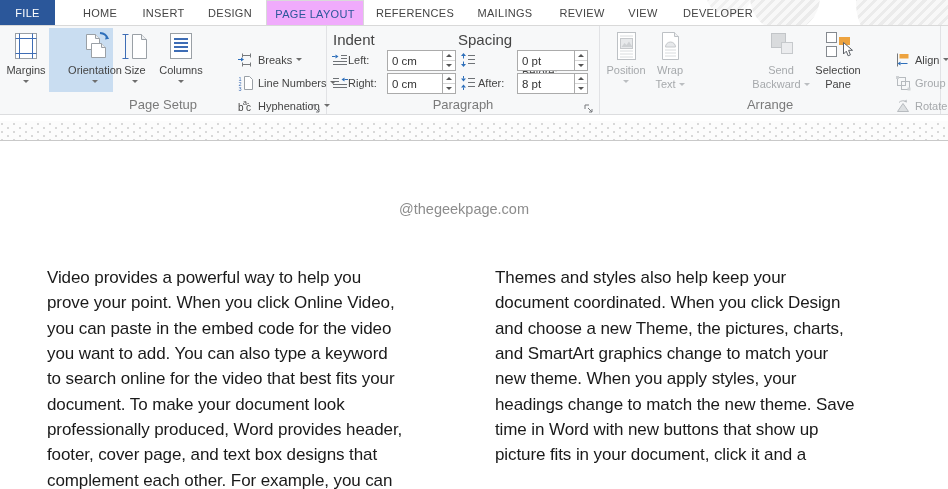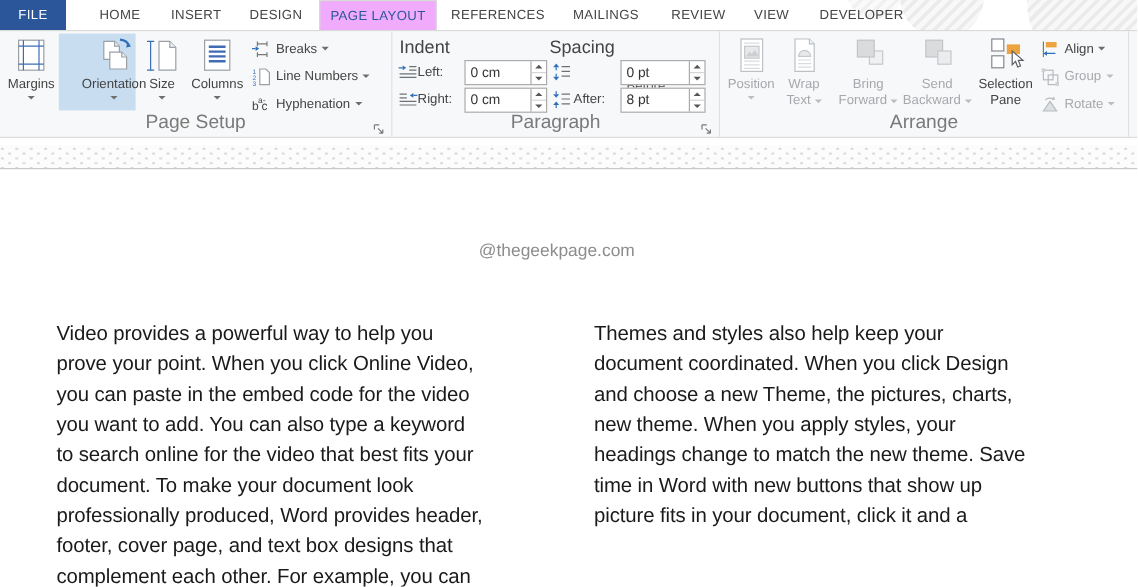--- a/index.html
+++ b/index.html
@@ -36,39 +36,39 @@
   .ribbon {
     position:absolute; top:26px; left:0; right:0; height:89px;
     background:#F7F8F9; border-bottom:1px solid #DCDDDF; z-index:4;
   }
   .rgroup { position:absolute; top:0; height:100%; border-right:1px solid #E1E2E5; }
   .g-pagesetup { left:0; width:327px; }
   .g-paragraph { left:327px; width:273px; }
   .g-arrange  { left:600px; width:341px; }
   .grouplabel {
     position:absolute; bottom:2px; left:0; right:0; text-align:center;
-    font-size:16px; color:#7A7A7A;
+    font-size:13px; color:#7A7A7A;
   }
   .launcher { position:absolute; bottom:4px; right:5px; width:10px; height:10px; cursor:pointer; }
 
   .bigbtn {
     position:absolute; top:2px; height:64px; display:flex; flex-direction:column;
     align-items:center; cursor:pointer; border-radius:0;
   }
   .bigbtn .ic { margin-top:2px; height:32px; display:flex; align-items:center; justify-content:center; }
   .bigbtn .lbl { font-size:11px; color:#444; margin-top:2px; line-height:12px; white-space:nowrap; }
   .bigbtn .lblrow { display:flex; align-items:center; gap:3px; }
   .bigbtn.sel { background:#C9DDF1;padding-left:28px; }
   .bigbtn.disabled .lbl { color:#A6A9AC; }
   .chv { width:0; height:0; border-left:3px solid transparent; border-right:3px solid transparent;
          border-top:3px solid #6E6E6E; display:inline-block; }
   .chv.mt { margin-top:4px; }
   .disabled .chv { border-top-color:#BBBEC1; }
 
-  .smallcol { position:absolute; top:3px; }
+  .smallcol { position:absolute; top:22px;margin-left:28px; }
   .smallbtn { display:flex; align-items:center; height:23px; cursor:pointer; }
   .smallbtn .ic16 { width:17px; height:16px; margin-right:4px; display:flex; align-items:center; justify-content:center; }
   .smallbtn .lbl { font-size:11px; color:#444; margin-right:4px; white-space:nowrap; }
   .smallbtn.disabled .lbl { color:#A6A9AC; }
 
   
   .sechdr { position:absolute; top:5px; font-size:15px; color:#444; }
   .fieldrow-icon { position:absolute; width:17px; height:16px; }
   .fieldlbl { position:absolute; font-size:11px; color:#444; }
   .spinbox {
@@ -383,35 +383,20 @@
           </span>
         <span class="lbl lblrow">
           <span>Wrap</span>
         </span>
         <span class="lbl lblrow">
           <span>Text</span>
             <span class="chv"></span>
         </span>
       </div>
 
-      <div class="bigbtn disabled" style="left:96px;width:55px;">
-        <span class="ic">
-          <svg width="32" height="32" viewBox="0 0 32 32">
-            <rect x="16.5" y="12.5" width="11" height="11" fill="#F0F1F2" stroke="#C6C9CC"></rect>
-            <rect x="6.5" y="3.5" width="14" height="14" fill="#D9DBDD" stroke="#C2C5C8"></rect>
-          </svg>
-          </span>
-        <span class="lbl lblrow">
-          <span>Bring</span>
-        </span>
-        <span class="lbl lblrow">
-          <span>Forward</span>
-            <span class="chv"></span>
-        </span>
-      </div>
 
       <div class="bigbtn disabled" style="left:151px;width:60px;">
         <span class="ic">
           <svg width="32" height="32" viewBox="0 0 32 32">
             <rect x="6.5" y="3.5" width="14" height="14" fill="#D9DBDD" stroke="#C2C5C8"></rect>
             <rect x="16.5" y="12.5" width="11" height="11" fill="#EBECEE" stroke="#C6C9CC"></rect>
           </svg>
           </span>
         <span class="lbl lblrow">
           <span>Send</span>
@@ -489,20 +474,21 @@
         <div class="line">to search online for the video that best fits your</div>
         <div class="line">document. To make your document look</div>
         <div class="line">professionally produced, Word provides header,</div>
         <div class="line">footer, cover page, and text box designs that</div>
         <div class="line">complement each other. For example, you can</div>
       </div>
     <div class="doccol colR">
         <div class="line">Themes and styles also help keep your</div>
         <div class="line">document coordinated. When you click Design</div>
         <div class="line">and choose a new Theme, the pictures, charts,</div>
+        <div class="line">and SmartArt graphics change to match your</div>
         <div class="line">new theme. When you apply styles, your</div>
         <div class="line">headings change to match the new theme. Save</div>
         <div class="line">time in Word with new buttons that show up</div>
         <div class="line">picture fits in your document, click it and a</div>
       </div>
   </div>
 
 </div>
 
 </body></html>

